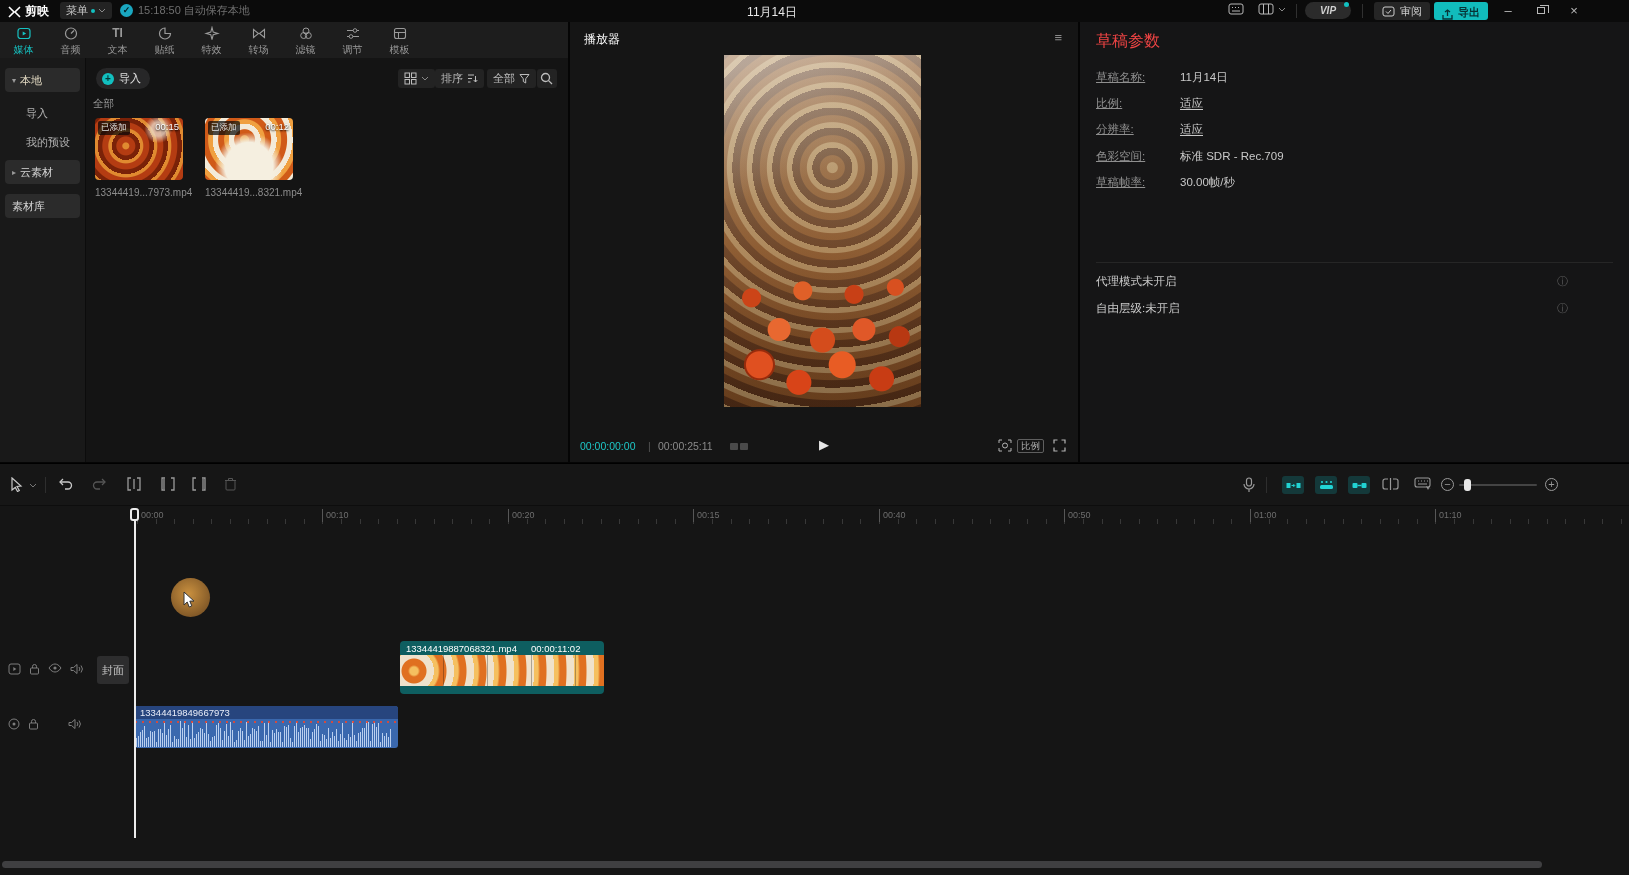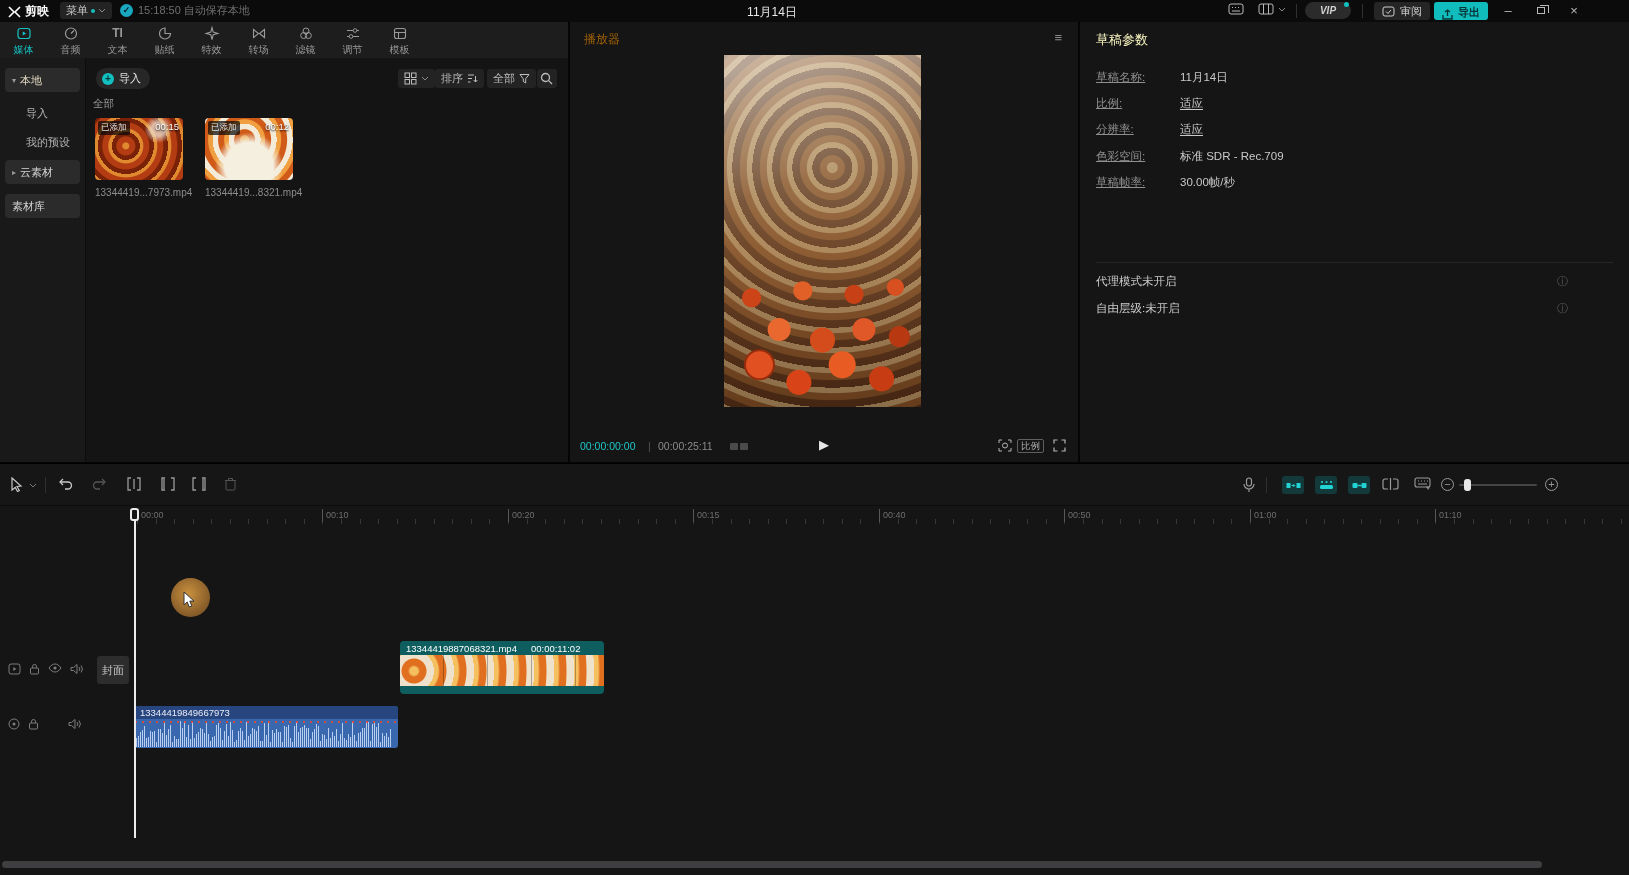--- a/index.html
+++ b/index.html
@@ -62,21 +62,21 @@
       radial-gradient(circle at 50% 78%, #f5efe0 0 24px, transparent 34px),
       repeating-radial-gradient(circle at 45% 35%, #f0a040 0 4px, #d05a18 5px 10px, #f3ead8 11px 16px),
       #e8dcc4; }
   .mbadge { position:absolute; left:3px; top:3px; background:rgba(8,8,8,.72); color:#e4e4e4; font-size:8.5px; padding:1px 3px; border-radius:2px; }
   .mdur { position:absolute; right:4px; top:3px; color:#fff; font-size:9.5px; text-shadow:0 1px 2px #000; }
   .mname { margin-top:7px; color:#8c8c8c; font-size:10px; white-space:nowrap; }
 
   
   .player-panel { position:absolute; left:570px; top:22px; width:508px; height:440px; background:#151515; }
   .pheader { position:absolute; left:0; top:0; width:100%; height:30px; }
-  .ptitle { position:absolute; left:14px; top:9px; color:#a16207; font-size:12px; }
+  .ptitle { position:absolute; left:14px; top:9px; color:#ffffff; font-size:12px; }
   .pmenu { position:absolute; right:16px; top:8px; color:#8a8a8a; font-size:13px; }
   .video {
     position:absolute; left:154px; top:33px; width:197px; height:352px;
     background:
       radial-gradient(circle at 18% 88%, #e05020 0 13px, #972c0c 14px 15px, transparent 16px),
       radial-gradient(circle at 38% 93%, #d84418 0 12px, transparent 13px),
       radial-gradient(circle at 60% 88%, #e85c24 0 13px, transparent 14px),
       radial-gradient(circle at 80% 92%, #c83c14 0 12px, transparent 13px),
       radial-gradient(circle at 28% 78%, #e86830 0 11px, transparent 12px),
       radial-gradient(circle at 50% 81%, #d44c1c 0 12px, transparent 13px),
@@ -97,21 +97,21 @@
   .mini-rects { position:absolute; left:160px; top:6px; display:flex; gap:2px; }
   .mini-rects i { width:8px; height:7px; background:#4a4a4a; border-radius:1px; }
   .play-btn { position:absolute; left:50%; top:0; transform:translateX(-50%); color:#e8e8e8; font-size:13px; }
   .snap { position:absolute; right:66px; top:2px; color:#b5b5b5; }
   .ratio-btn { position:absolute; right:34px; top:2px; border:1px solid #5f5f5f; border-radius:2px; color:#b5b5b5;
                font-size:9.5px; padding:0 3px; line-height:12px; }
   .fs { position:absolute; right:12px; top:2px; }
 
   
   .params-panel { position:absolute; left:1080px; top:22px; width:549px; height:440px; background:#151516; }
-  .prtitle { position:absolute; left:16px; top:9px; color:#fef9c3; font-size:13px; }
+  .prtitle { position:absolute; left:16px; top:9px; color:#ef4444; font-size:16px; }
   .prows { position:absolute; left:16px; top:42px; right:16px; }
   .prow { height:26.3px; display:flex; align-items:center; font-size:11.5px; }
   .prow .lbl { width:84px; color:#8f8f8f; flex:none;text-decoration:underline; }
   .prow .val { color:#c9c9c9; }
   .prow .val.link { text-decoration:underline; text-underline-offset:2px; }
   .pdivider { position:absolute; left:16px; right:16px; top:240px; height:1px; background:#262626; }
   .trows { position:absolute; left:16px; top:246px; right:16px; }
   .trow { height:27px; display:flex; align-items:center; font-size:11.5px; position:relative; }
   .trow .info { position:absolute; right:45px; color:#5a5a5a; font-size:11px; }
   .pfooter { position:absolute; left:0; right:0; bottom:0; height:30px; background:#1b1b1c; border-top:1px solid #0a0a0a; }

